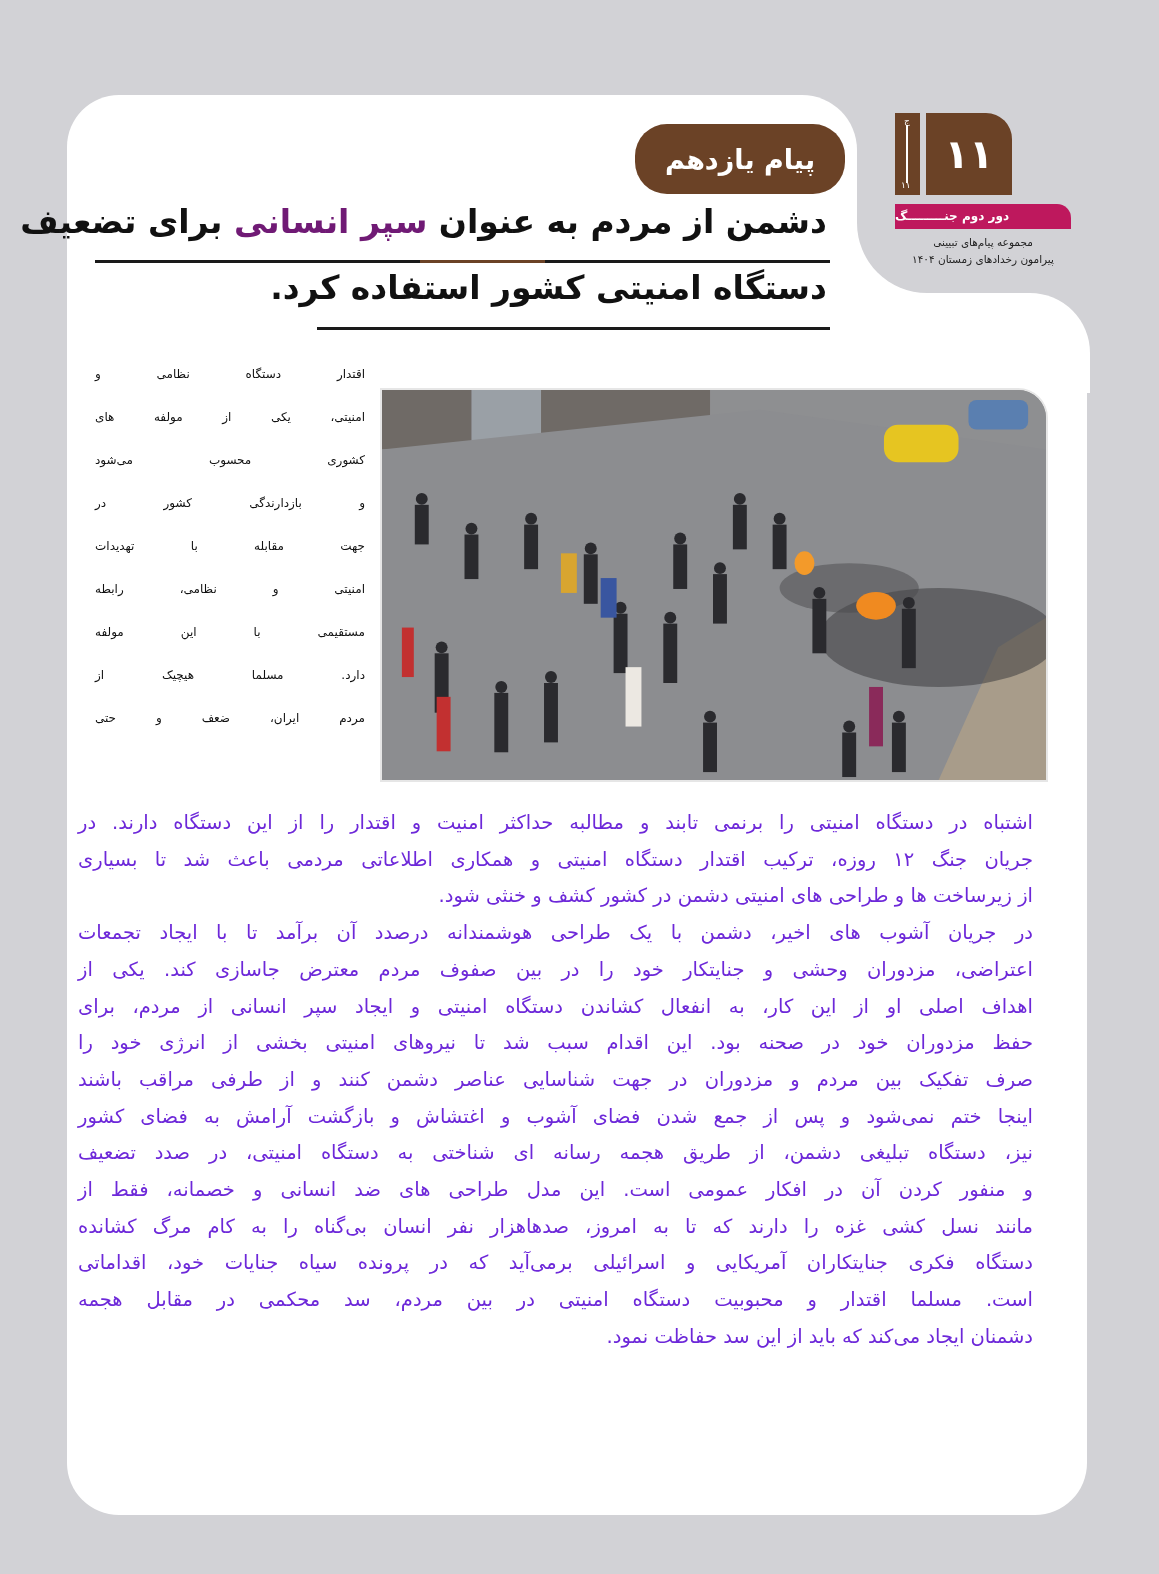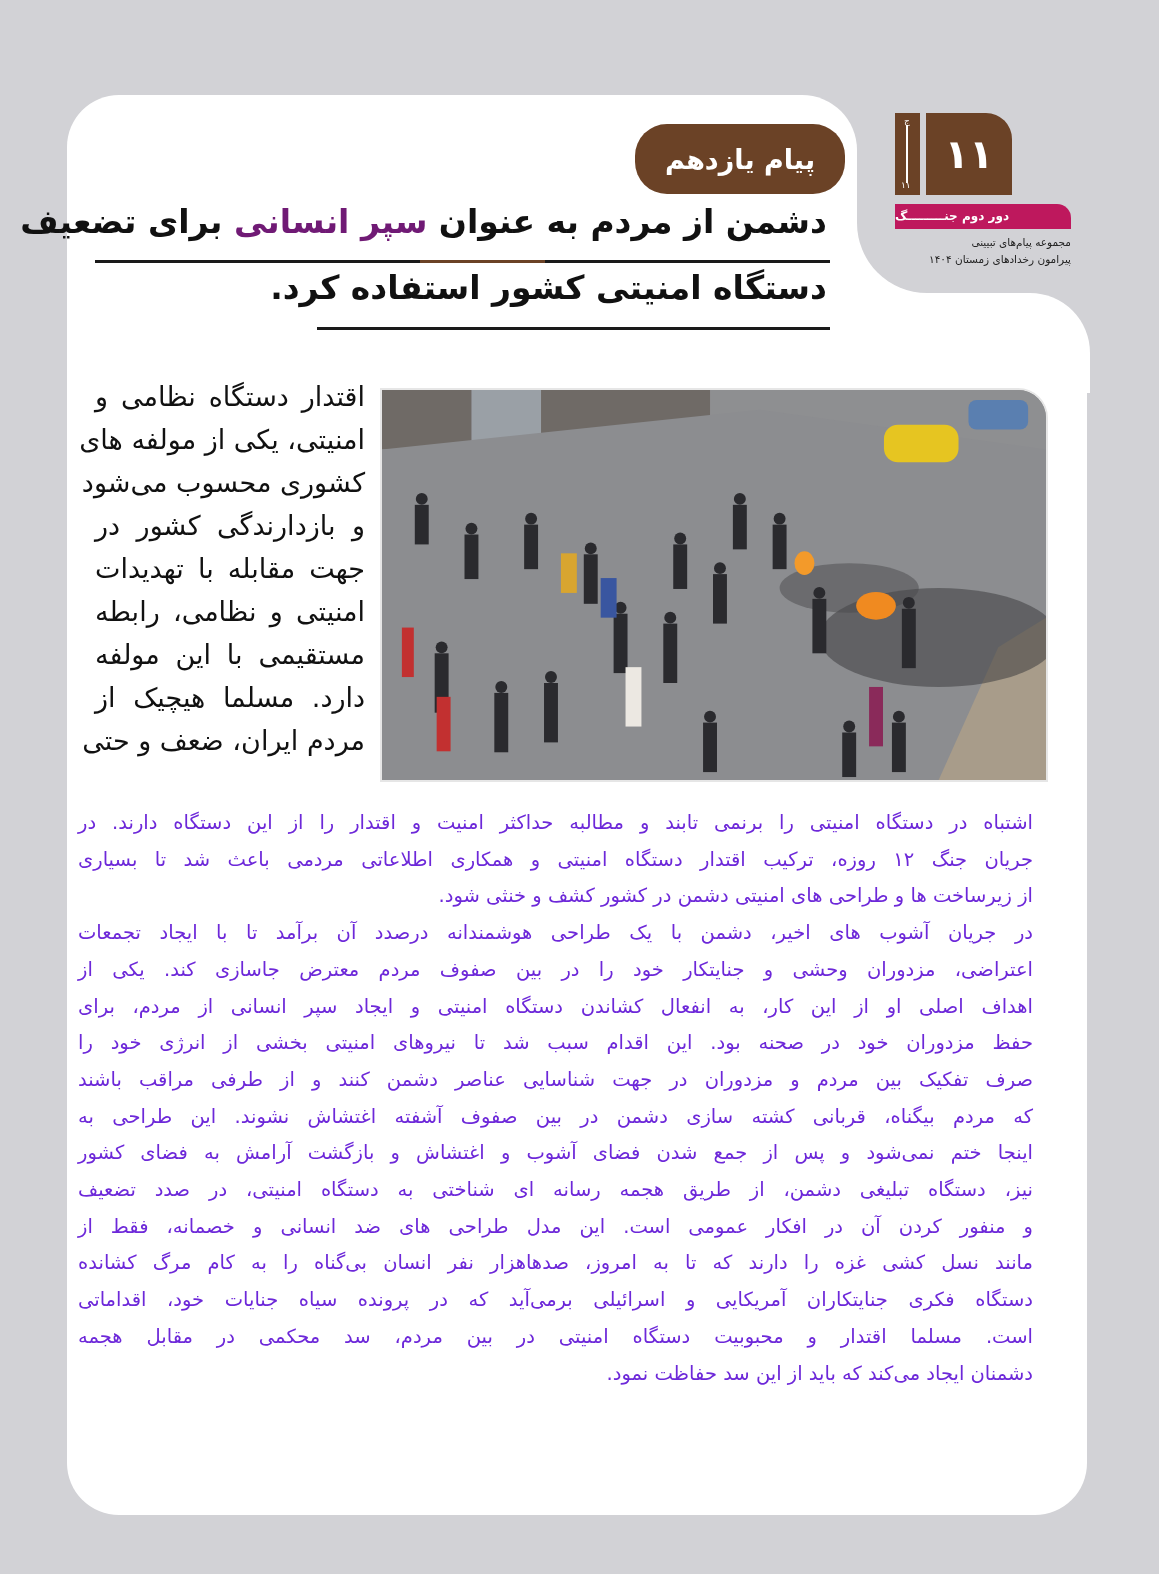--- a/index.html
+++ b/index.html
@@ -86,21 +86,21 @@
     color: #fff;
     font-weight: bold;
     font-size: 12px;
     line-height: 25px;
     text-align: left;
     padding-right: 14px;
     box-sizing: border-box;
   }
   .logo-sub {
     position: absolute; left: 2px; top: 121px; width: 176px;
-    font-size: 10.5px; line-height: 17px; color: #222; text-align: right;
+    font-size: 10.5px; line-height: 17px; color: #222; text-align: center;
   }
 
   
   .tag {
     position: absolute; left: 635px; top: 124px;
     width: 210px; height: 70px;
     background: #6b4226;
     border-radius: 32px;
     color: #fff;
     font-weight: bold;
@@ -128,23 +128,23 @@
     border-radius: 0 30px 0 0;
     border: 2px solid #e6e6e6;
     box-sizing: border-box;
     overflow: hidden;
     background: linear-gradient(180deg, #8a8a8c 0%, #9a9a9c 25%, #7f8082 100%);
   }
   .photo svg { display:block; width:100%; height:100%; }
 
   
   .side {
-    position: absolute; left: 95px; top: 375px;
+    position: absolute; left: 95px; top: 353px;
     width: 270px;
-    font-size: 27px; line-height: 43px;
+    font-size: 12px; line-height: 43px;
     text-align: justify; text-align-last: justify;
     color: #111;
   }
   .side div { white-space: nowrap; text-align: justify; text-align-last: justify; }
 
   
   .body {
     position: absolute; left: 78px; top: 805px;
     width: 955px;
     font-size: 19.5px; line-height: 36.7px;
@@ -262,21 +262,20 @@
 
 <div class="body">
   <span class="line">اشتباه در دستگاه امنیتی را برنمی تابند و مطالبه حداکثر امنیت و اقتدار را از این دستگاه دارند. در</span>
   <span class="line">جریان جنگ ۱۲ روزه، ترکیب اقتدار دستگاه امنیتی و همکاری اطلاعاتی مردمی باعث شد تا بسیاری</span>
   <span class="line last">از زیرساخت ها و طراحی های امنیتی دشمن در کشور کشف و خنثی شود.</span>
   <span class="line">در جریان آشوب های اخیر، دشمن با یک طراحی هوشمندانه درصدد آن برآمد تا با ایجاد تجمعات</span>
   <span class="line">اعتراضی، مزدوران وحشی و جنایتکار خود را در بین صفوف مردم معترض جاسازی کند. یکی از</span>
   <span class="line">اهداف اصلی او از این کار، به انفعال کشاندن دستگاه امنیتی و ایجاد سپر انسانی از مردم، برای</span>
   <span class="line">حفظ مزدوران خود در صحنه بود. این اقدام سبب شد تا نیروهای امنیتی بخشی از انرژی خود را</span>
   <span class="line">صرف تفکیک بین مردم و مزدوران در جهت شناسایی عناصر دشمن کنند و از طرفی مراقب باشند</span>
-  <span class="line">که مردم بیگناه، قربانی کشته سازی دشمن در بین صفوف آشفته اغتشاش نشوند. این طراحی به</span>
   <span class="line">اینجا ختم نمی‌شود و پس از جمع شدن فضای آشوب و اغتشاش و بازگشت آرامش به فضای کشور</span>
   <span class="line">نیز، دستگاه تبلیغی دشمن، از طریق هجمه رسانه ای شناختی به دستگاه امنیتی، در صدد تضعیف</span>
   <span class="line">و منفور کردن آن در افکار عمومی است. این مدل طراحی های ضد انسانی و خصمانه، فقط از</span>
   <span class="line">مانند نسل کشی غزه را دارند که تا به امروز، صدهاهزار نفر انسان بی‌گناه را به کام مرگ کشانده</span>
   <span class="line">دستگاه فکری جنایتکاران آمریکایی و اسرائیلی برمی‌آید که در پرونده سیاه جنایات خود، اقداماتی</span>
   <span class="line">است. مسلما اقتدار و محبوبیت دستگاه امنیتی در بین مردم، سد محکمی در مقابل هجمه</span>
   <span class="line last">دشمنان ایجاد می‌کند که باید از این سد حفاظت نمود.</span>
 </div>
 
 </body></html>

